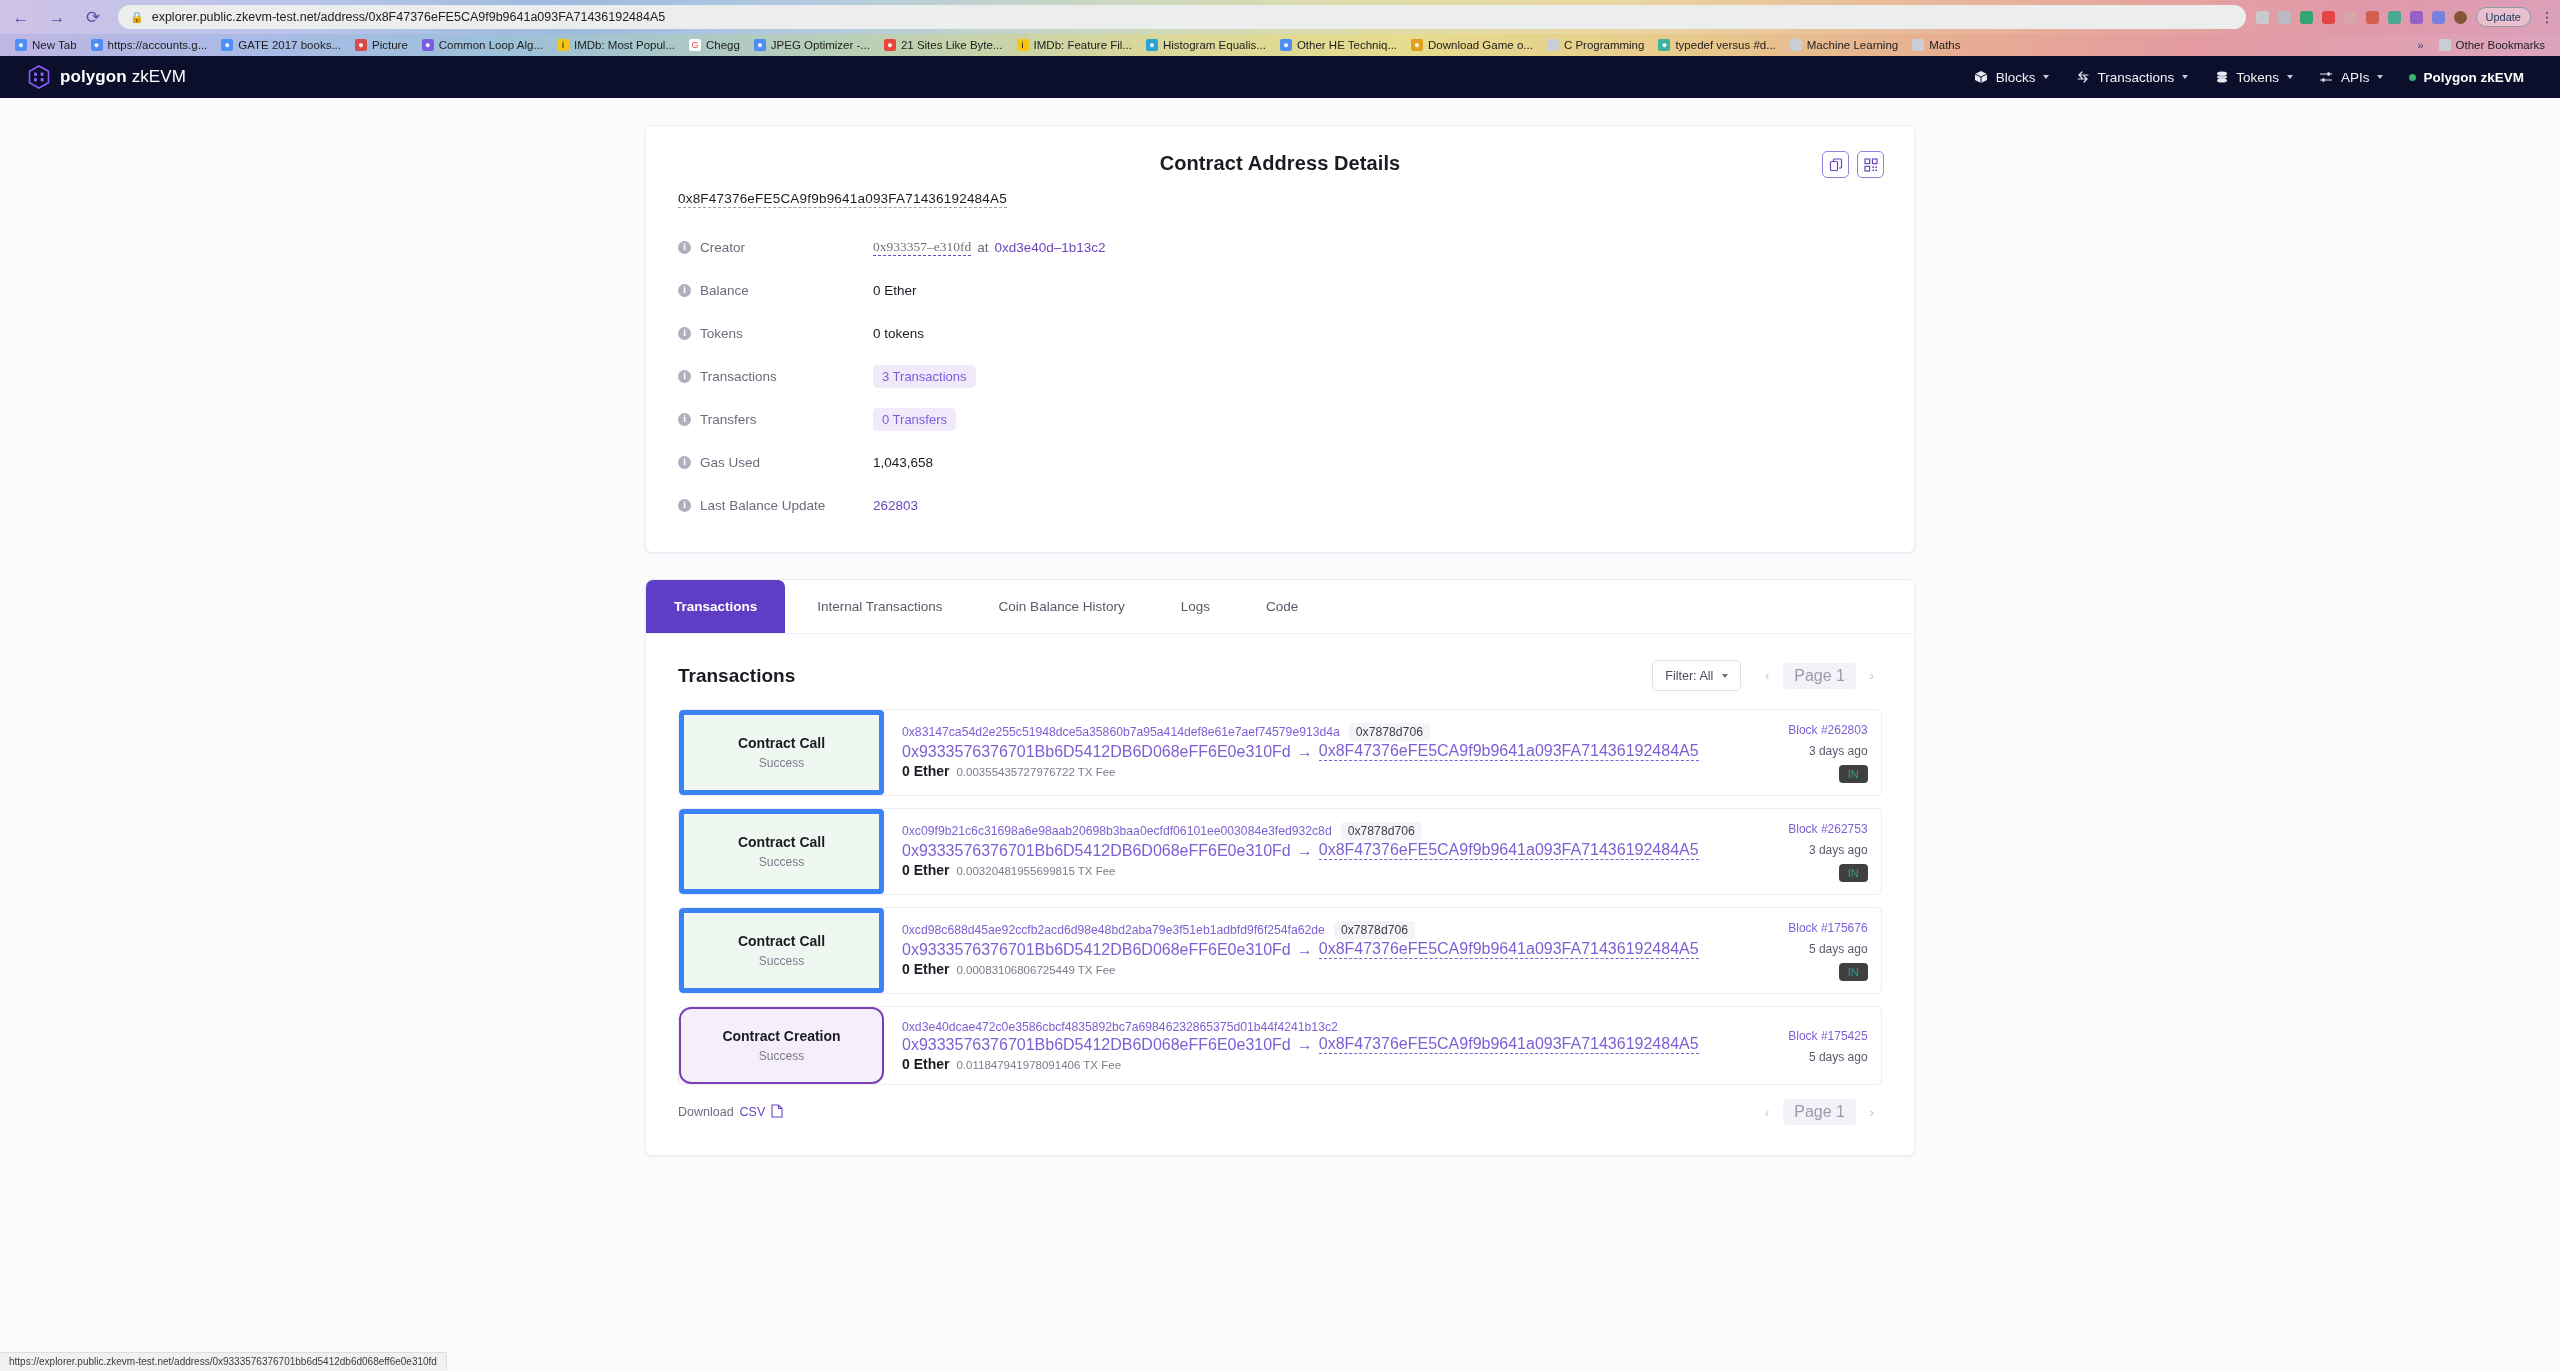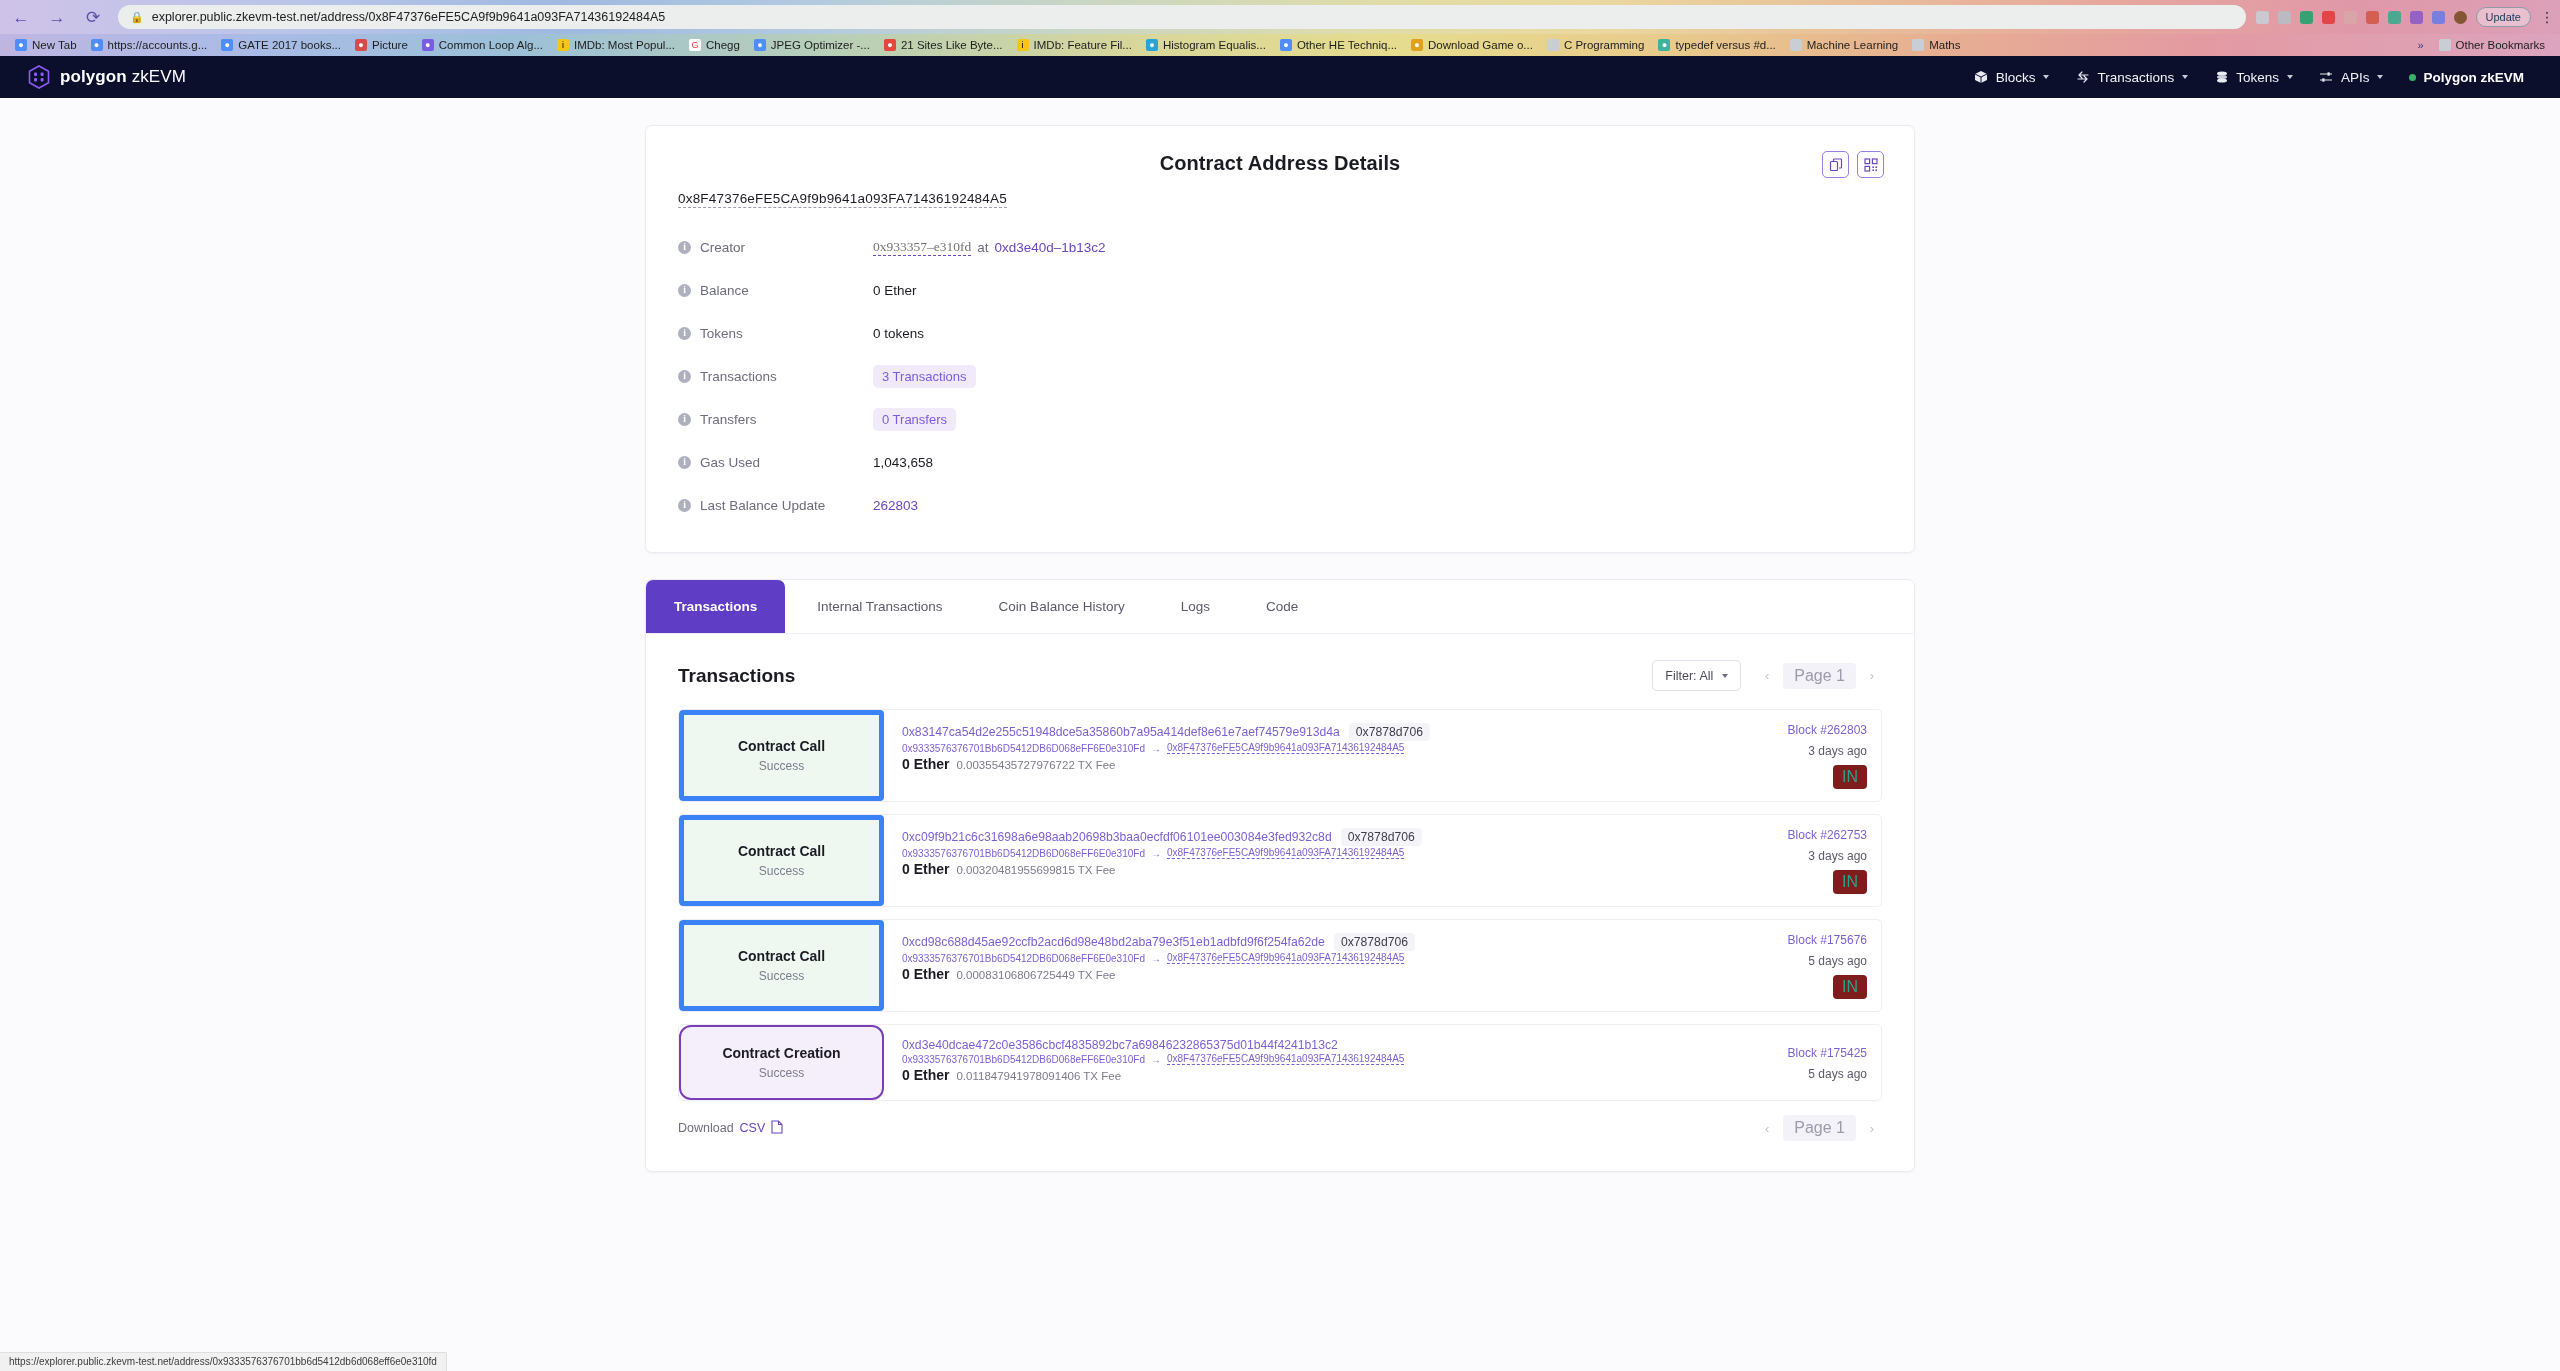--- a/index.html
+++ b/index.html
@@ -168,33 +168,33 @@
   }
   .tx-type.call { background: #eef8f1; border: 5px solid #3b82f6; border-radius: 4px; }
   .tx-type.creation { background: #f5eefb; border: 2px solid #7b3fb5; border-radius: 12px; }
   .tx-type-label { font-size: 14px; font-weight: 700; color: #1b1b24; }
   .tx-type-status { font-size: 12px; color: #7b7b8c; }
 
   .tx-main { flex: 1 1 auto; padding: 13px 18px 12px 18px; display: flex; flex-direction: column; gap: 1px; }
   .tx-hashrow { display: flex; align-items: center; gap: 9px; }
   .tx-hash { font-size: 12.2px; color: #7c5fd3; }
   .tx-method { font-size: 12.2px; color: #3d3d4c; background: #f4f3f8; border-radius: 4px; padding: 2px 7px; }
-  .tx-fromto { font-size: 10px; color: #7c5fd3; display: flex; align-items: flex-end; gap: 6px; }
+  .tx-fromto { font-size: 16px; color: #7c5fd3; display: flex; align-items: flex-end; gap: 6px; }
   .tx-to { border-bottom: 1px dashed #7c5fd3; }
   .tx-valrow { display: flex; align-items: baseline; gap: 7px; margin-top: 1px; }
   .tx-val { font-size: 14px; font-weight: 700; color: #1b1b24; }
   .tx-fee { font-size: 11.5px; color: #7b7b8c; }
 
   .tx-meta {
     width: 165px; flex: 0 0 165px; padding: 13px 14px 12px 0;
     display: flex; flex-direction: column; align-items: flex-end; gap: 7px; text-align: right;
   }
   .tx-block { font-size: 12px; color: #7c5fd3; }
   .tx-age { font-size: 12px; color: #5a5a6b; }
-  .in-badge { background: #7f1d1d; color: #2f9e8c; font-size: 16px; border-radius: 4px; padding: 3px 9px; }
+  .in-badge { background: #404040; color: #2f9e8c; font-size: 11px; border-radius: 4px; padding: 3px 9px; }
   .tx-meta.no-badge { justify-content: center; }
 
   .tx-foot { display: flex; align-items: center; margin-top: 14px; }
   .dl-csv { display: flex; align-items: center; gap: 6px; font-size: 12.5px; color: #6c6c7d; }
   .dl-csv b { color: #6b46c1; font-weight: 400; }
 
   
   .status-bar {
     position: absolute; left: 0; bottom: 0; background: #f1f1f2;
     border-top-right-radius: 2px; padding: 3px 9px 4px 9px;

